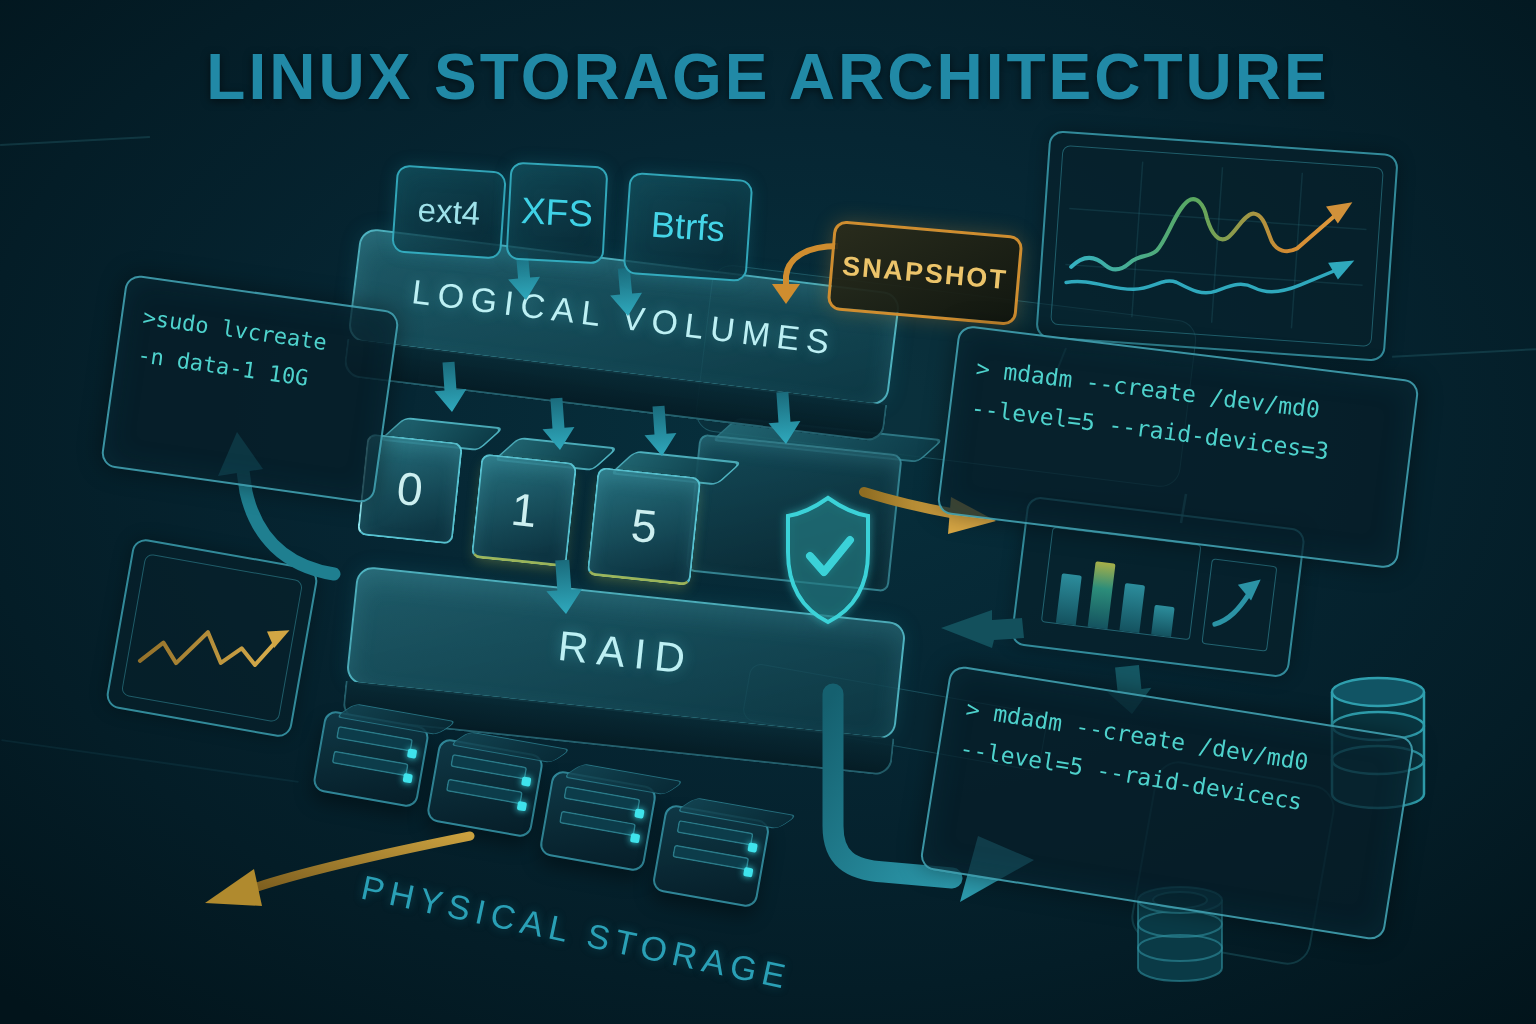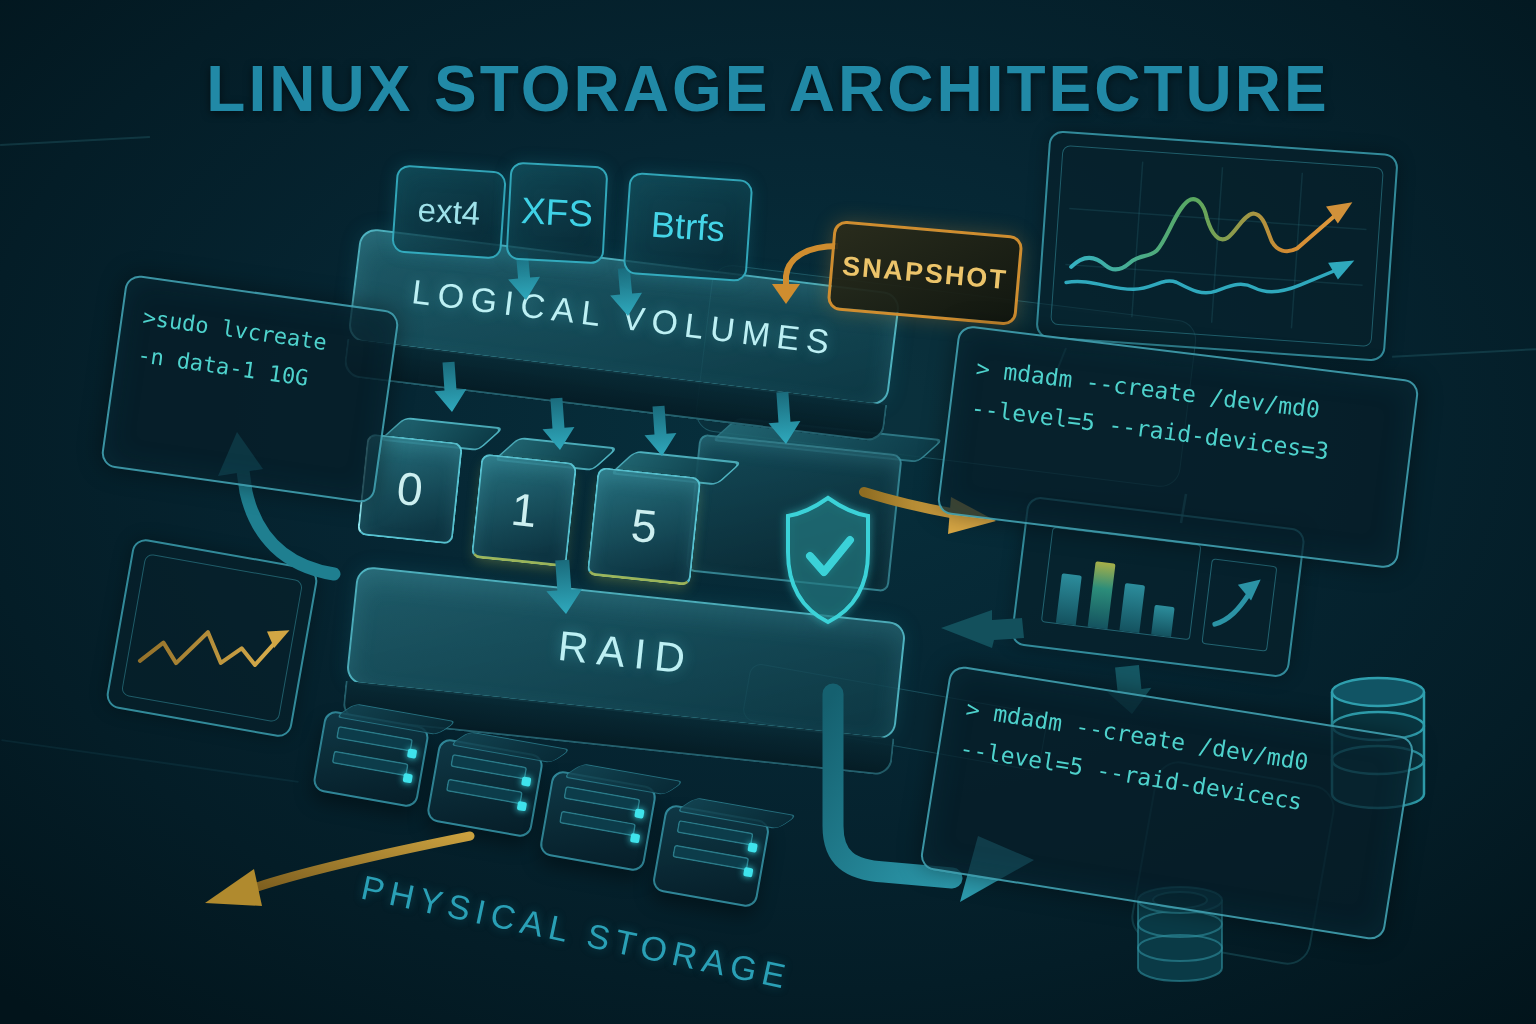--- a/index.html
+++ b/index.html
@@ -1,20 +1,20 @@
 <!DOCTYPE html>
 <html><head>
 <meta charset="utf-8">
 <style>
   html,body{margin:0;padding:0;background:#02141b;}
   .stage{position:relative;width:1536px;height:1024px;overflow:hidden;
     background:radial-gradient(1150px 780px at 52% 42%, #07303d 0%, #062633 38%, #041d27 72%, #02141b 100%);
     font-family:"Liberation Sans", sans-serif;}
   
-  .title{position:absolute;top:40px;left:0;right:0;margin:12px;text-align:center;
+  .title{position:absolute;top:40px;left:0;right:0;margin:0;text-align:center;
     font-weight:800;font-size:64px;letter-spacing:3px;color:#2189a6;
     text-shadow:0 2px 8px rgba(0,0,0,.55);z-index:9;}
   
   .fsbox{position:absolute;display:flex;align-items:center;justify-content:center;
     border:2px solid rgba(56,186,206,.85);border-radius:13px;
     background:linear-gradient(150deg, rgba(24,92,106,.62), rgba(8,40,52,.85));
     box-shadow:0 0 16px rgba(30,140,160,.25), inset 0 0 22px rgba(20,90,105,.25);
     color:#9fe2ea;z-index:8;}
   .fs-ext4{left:394px;top:168px;width:106px;height:84px;transform:rotate(4deg);font-size:33px;}
   .fs-xfs{left:508px;top:164px;width:94px;height:94px;transform:rotate(3deg);font-size:37px;color:#3fd2e6;}

